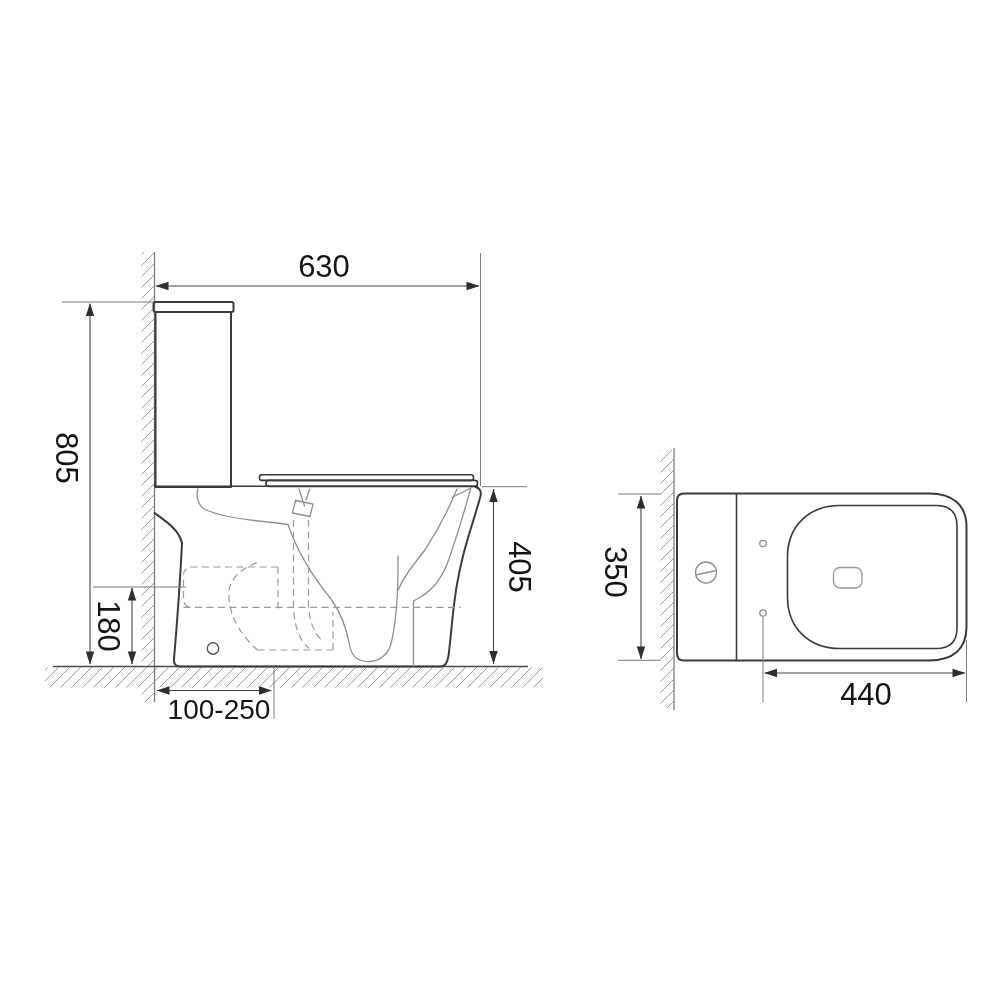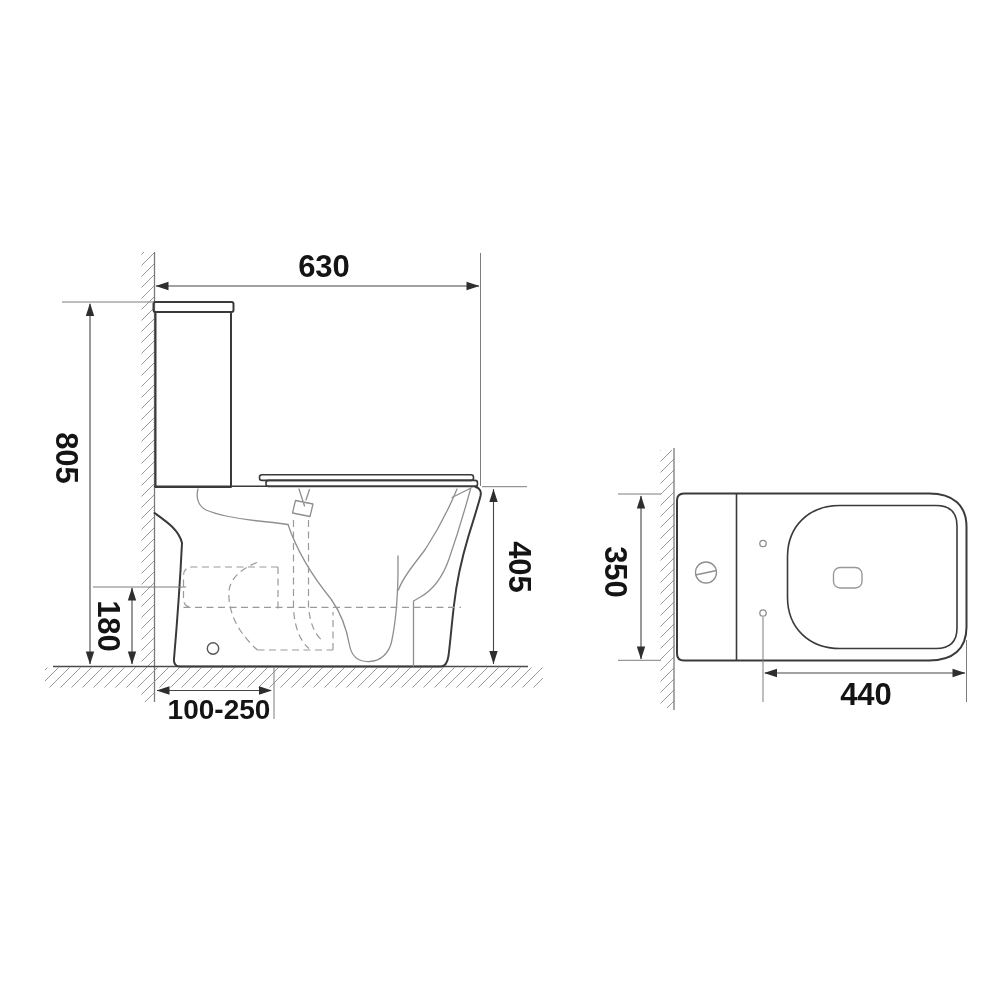--- a/index.html
+++ b/index.html
@@ -1,17 +1,17 @@
 <!DOCTYPE html>
 <html><head>
 <meta charset="utf-8">
 <style>
   html,body{margin:0;padding:0;background:#ffffff;}
   .stage{position:relative;width:1000px;height:1000px;background:#ffffff;overflow:hidden;
-         font-family:"Liberation Sans", sans-serif;font-weight:bold;}
+         font-family:"Liberation Sans", sans-serif;}
   svg{display:block}
   .outline{fill:none;stroke:#3a3a3a;stroke-width:2;stroke-linecap:round;stroke-linejoin:round;}
   .outline-thin{fill:none;stroke:#3a3a3a;stroke-width:1.6;stroke-linejoin:round;}
   .wallline{stroke:#7a7a7a;stroke-width:1.3;}
   .floorline{stroke:#4a4a4a;stroke-width:1.7;}
   .sketch{fill:none;stroke:#8f8f8f;stroke-width:1.3;stroke-linecap:round;stroke-linejoin:round;}
   .dashed{fill:none;stroke:#9a9a9a;stroke-width:1.2;stroke-dasharray:7 4.5;stroke-linecap:butt;}
   .dim{stroke:#444444;stroke-width:1.1;}
   .dimref{stroke:#7d7d7d;stroke-width:1;}
   .arrow{fill:#2e2e2e;stroke:none;}

